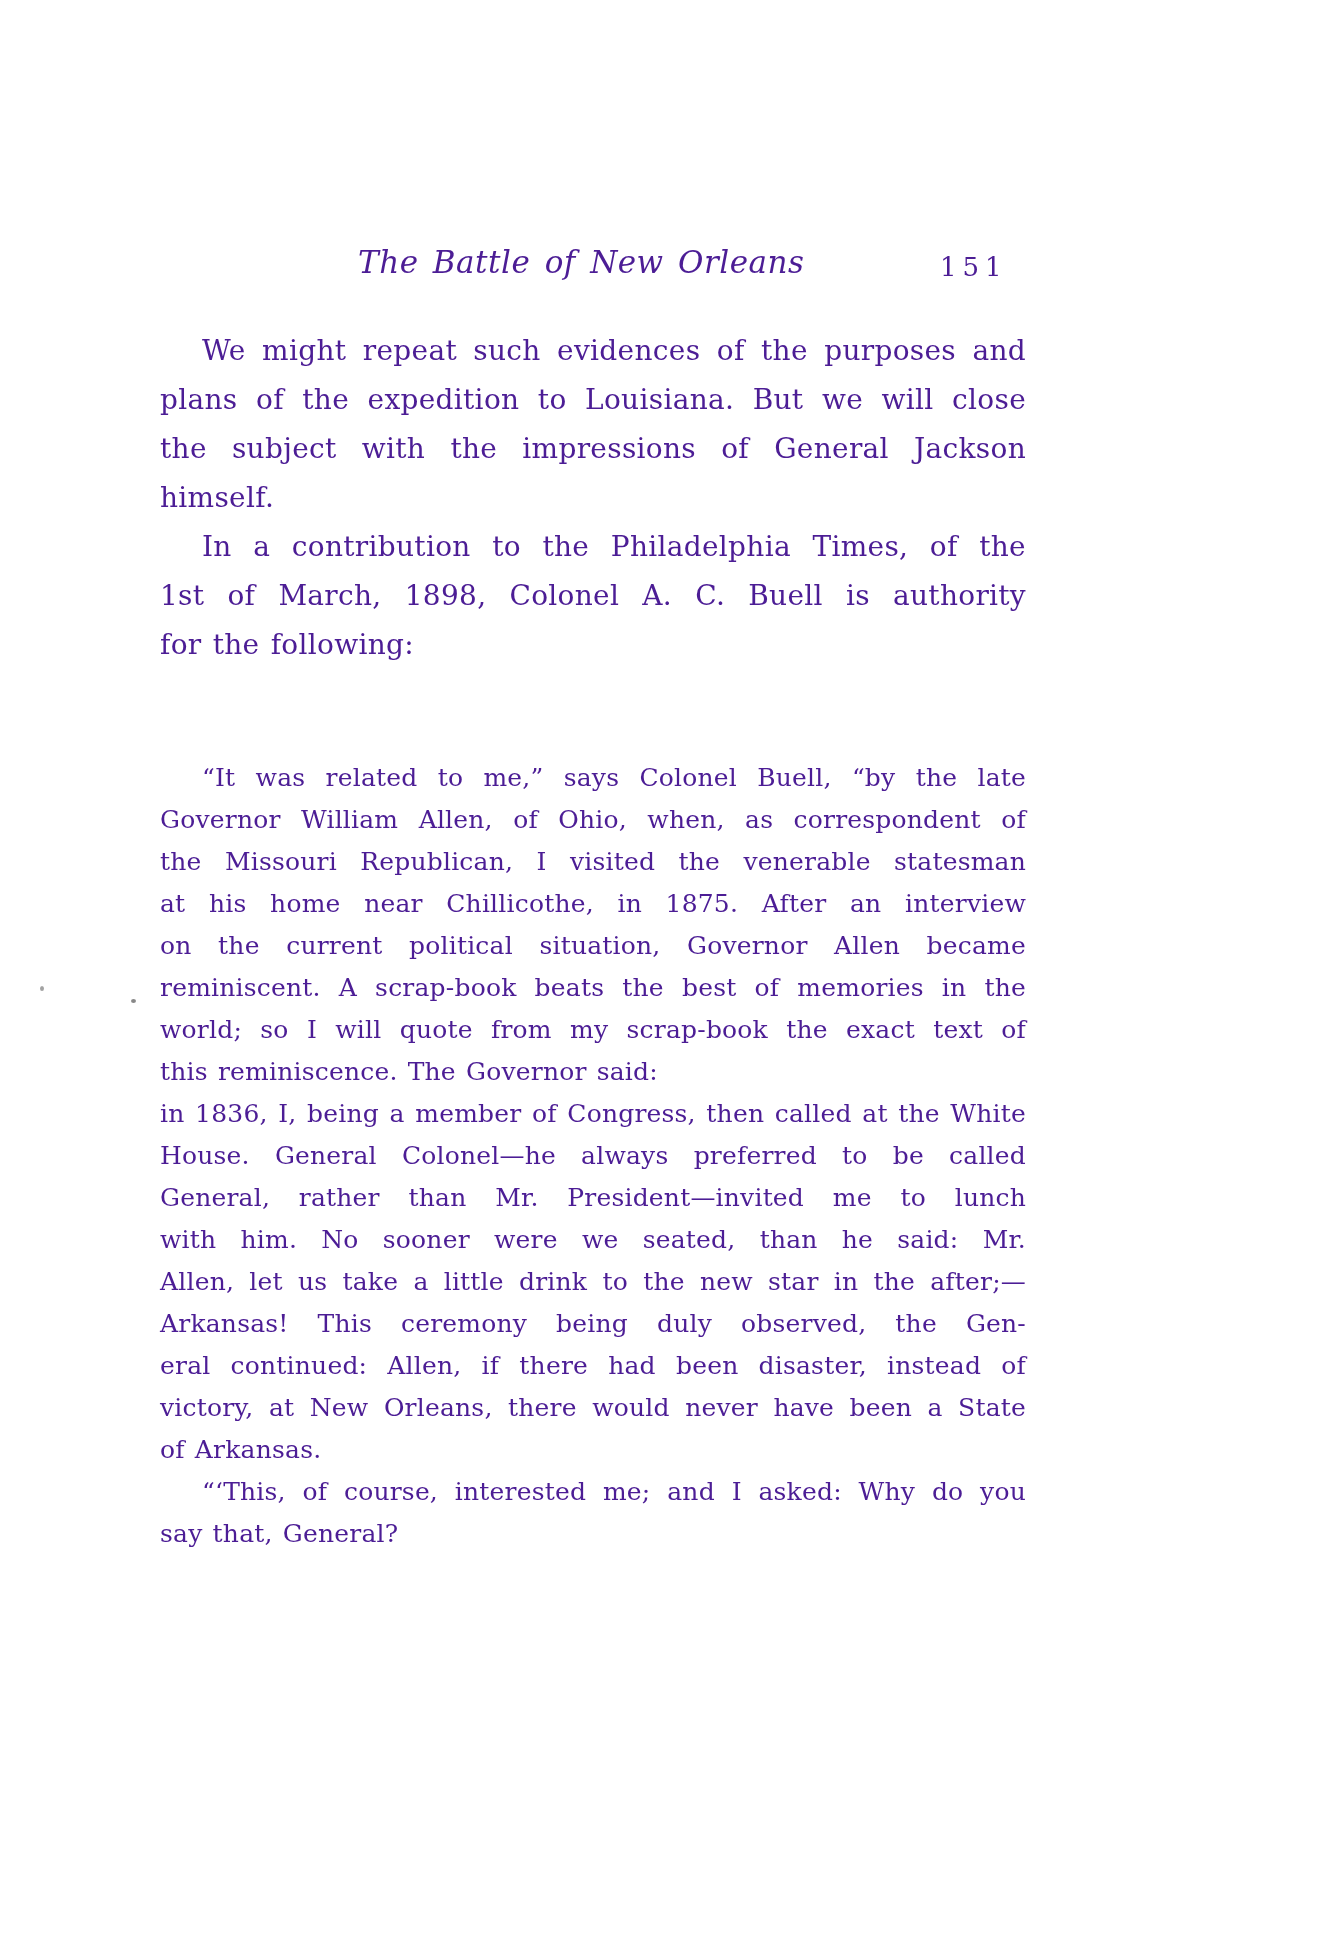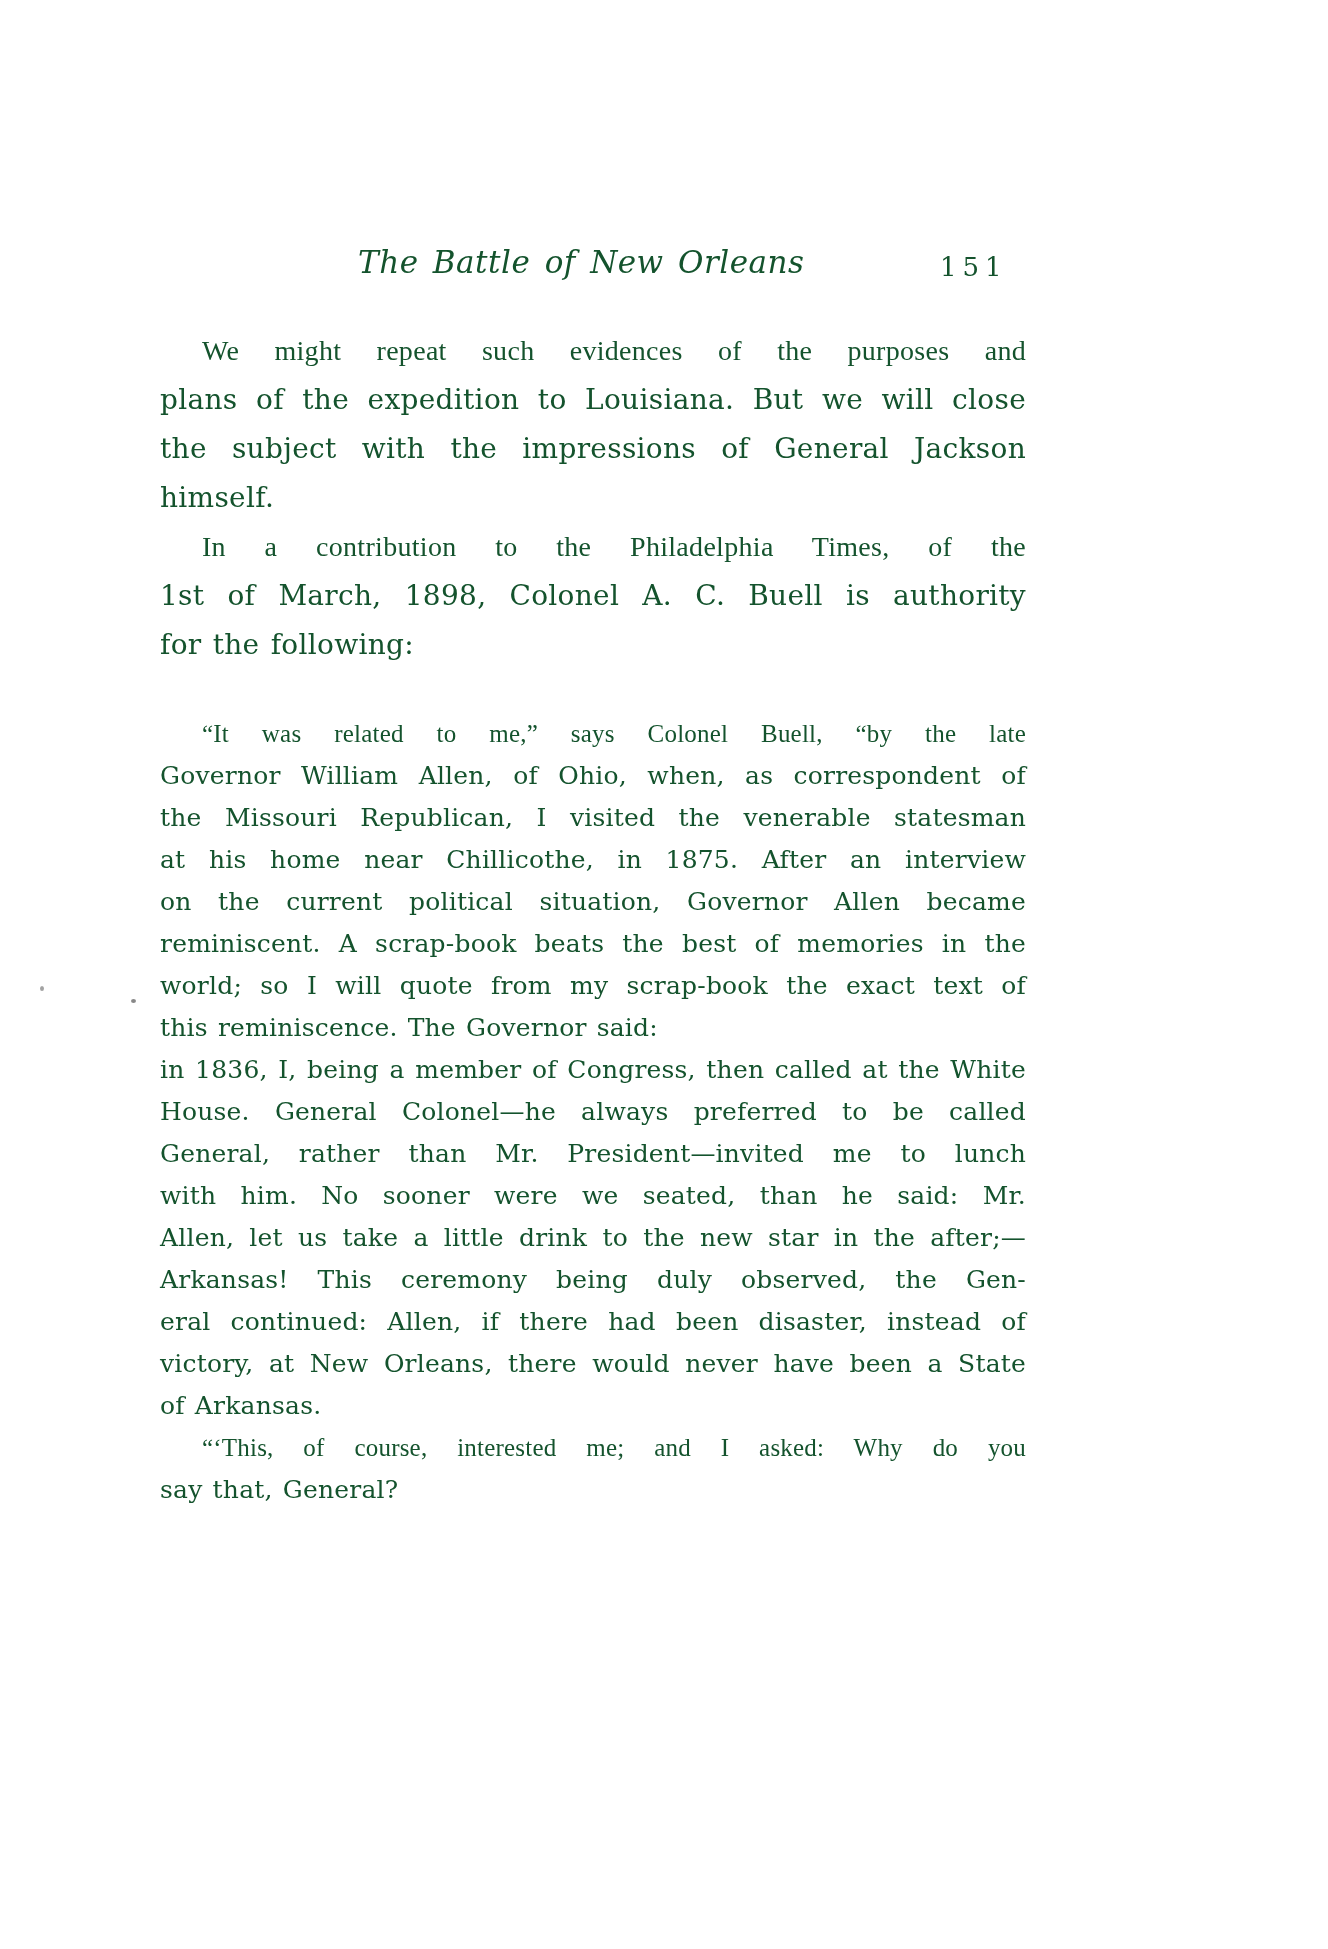--- a/index.html
+++ b/index.html
@@ -3,21 +3,21 @@
 <meta charset="utf-8">
 <style>
   html,body { margin:0; padding:0; background:#e8e8e8; }
   .page {
     position: relative;
     width: 1328px;
     height: 1949px;
     background: #ffffff;
     margin: 0 auto;
     overflow: hidden;
-    color: #14532d;
+    color: #4c1d95;
     font-family: "DejaVu Serif", "Liberation Serif", serif;
   }
   .page-title {
     position: absolute;
     left: 358px;
     top: 244px;
     font-style: italic;
     font-size: 31px;
     letter-spacing: 0.5px;
     word-spacing: 4px;
@@ -33,27 +33,27 @@
   }
   .text-block {
     position: absolute;
     left: 160px;
     top: 326px;
     width: 866px;
   }
   .para { margin: 0; padding: 0; }
   .para.body-size { font-size: 28px; line-height: 49px; letter-spacing: 0.3px; }
   .para.quote-size { font-size: 25px; line-height: 42px; letter-spacing: 0.2px; }
-  .para.gap-before { margin-top: 44px; }
+  .para.gap-before { margin-top: 88px; }
   .line {
     text-align: justify;
     text-align-last: justify;
     word-spacing: 2px;
   }
-  .line.indent { padding-left: 42px; font-family: Liberation Serif, serif; }
+  .line.indent { padding-left: 42px; }
   .line.last { text-align: right; text-align-last: left; }
   .speck {
     position: absolute;
     background: #555;
     border-radius: 50%;
   }
   .speck.s1 { left: 40px;  top: 986px; width: 4px; height: 5px; opacity: .55; }
   .speck.s2 { left: 131px; top: 999px; width: 5px; height: 4px; opacity: .7; }
 </style>
 </head>

